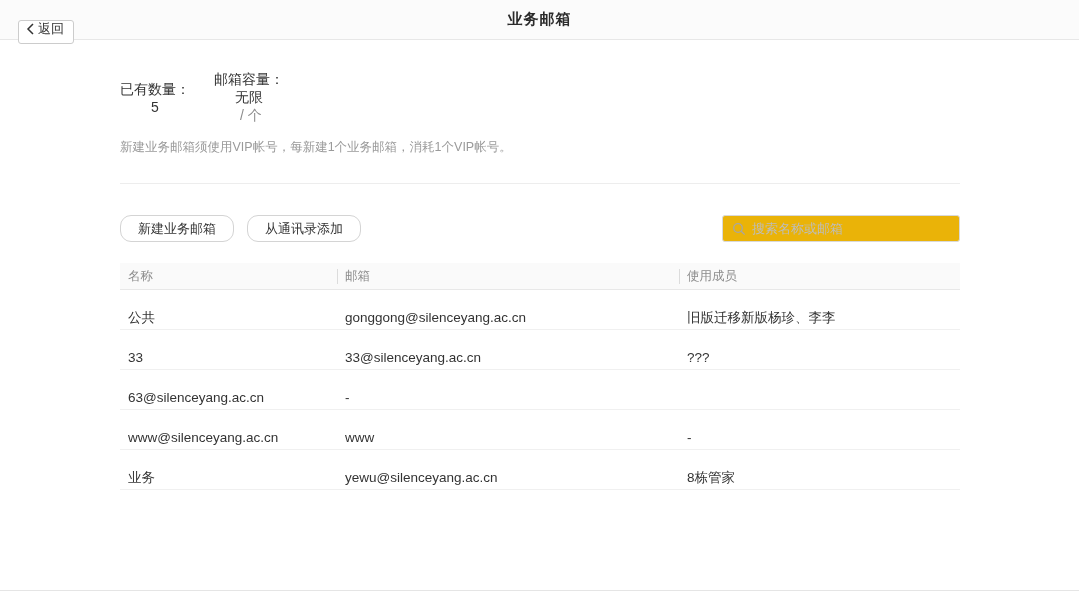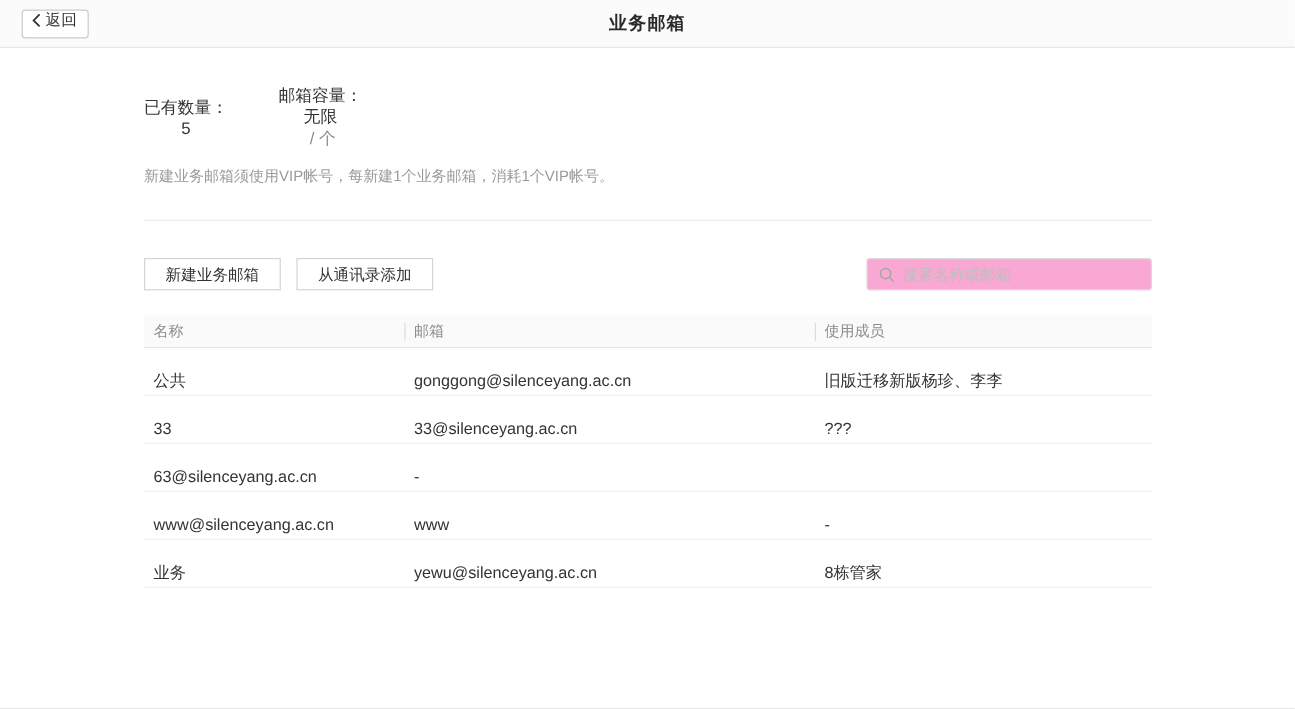--- a/index.html
+++ b/index.html
@@ -20,21 +20,21 @@
   .topbar {
     position: relative;
     height: 40px;
     background: #fbfbfb;
     border-bottom: 1px solid #e7e7e7;
     display: flex;
     align-items: center;
   }
   .back-btn {
     position: absolute;
-    left: 18px; top: 8px;
+    left: 18px; top: 20px;
     height: 24px;
     display: inline-flex;
     align-items: center;
     gap: 3px;
     padding: 0 9px 7px 7px;
     background: #fff;
     border: 1px solid #ccc;
     border-radius: 3px;
     font-size: 13px;
     color: #333;
@@ -54,21 +54,21 @@
   .content { padding: 0 119px 0 120px; }
 
   .stats-row {
     margin-top: 31px;
     display: flex;
     align-items: center;
     font-size: 14px;
     color: #333;
   }
   .stat { display: inline-flex; align-items: center; flex-direction: column; }
-  .stat + .stat { margin-left: 42px; }
+  .stat + .stat { margin-left: 24px; }
   .stat .muted { color: #8c8c8c; }
 
   .hint {
     margin-top: 14px;
     font-size: 12.5px;
     color: #9a9a9a;
   }
 
   .section-divider {
     margin-top: 27px;
@@ -82,33 +82,33 @@
     display: flex;
     align-items: center;
     justify-content: space-between;
   }
   .btn-group { display: flex; gap: 13px; }
   .btn {
     height: 27px;
     padding: 0 17px;
     background: #fff;
     border: 1px solid #d4d4d4;
-    border-radius: 0;
+    border-radius: 11px;
     font-size: 13px;
     color: #333;
     cursor: pointer;
     display: inline-flex;
     align-items: center;
   }
   .search-box {
     width: 238px;
     height: 27px;
     border: 1px solid #d9d9d9;
     border-radius: 3px;
-    background: #f9a8d4;
+    background: #eab308;
     display: flex;
     align-items: center;
     padding: 0 8px 0 9px;
     gap: 6px;
   }
   .search-box svg { flex: 0 0 auto; display: block; }
   .search-box input {
     border: none; outline: none;
     width: 100%;
     font-size: 13px;

